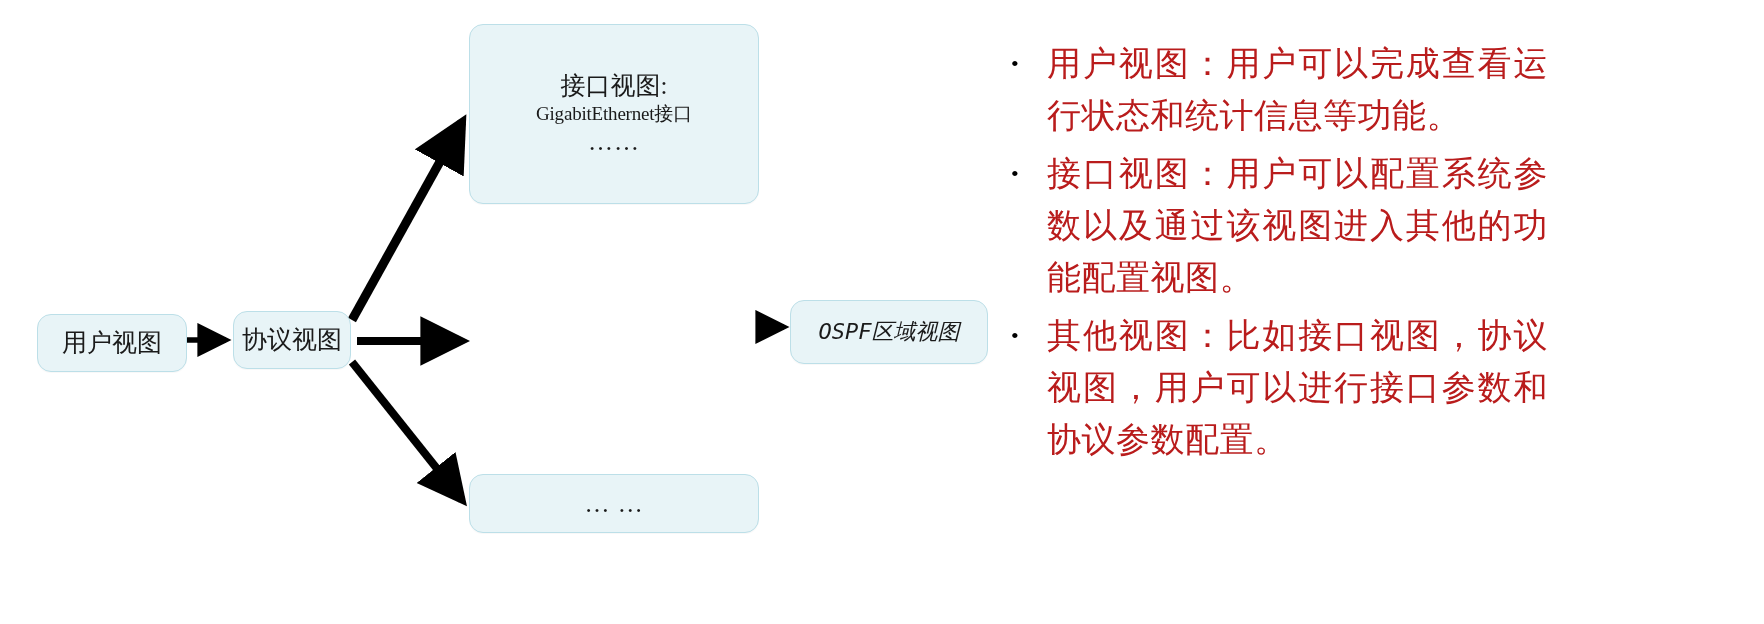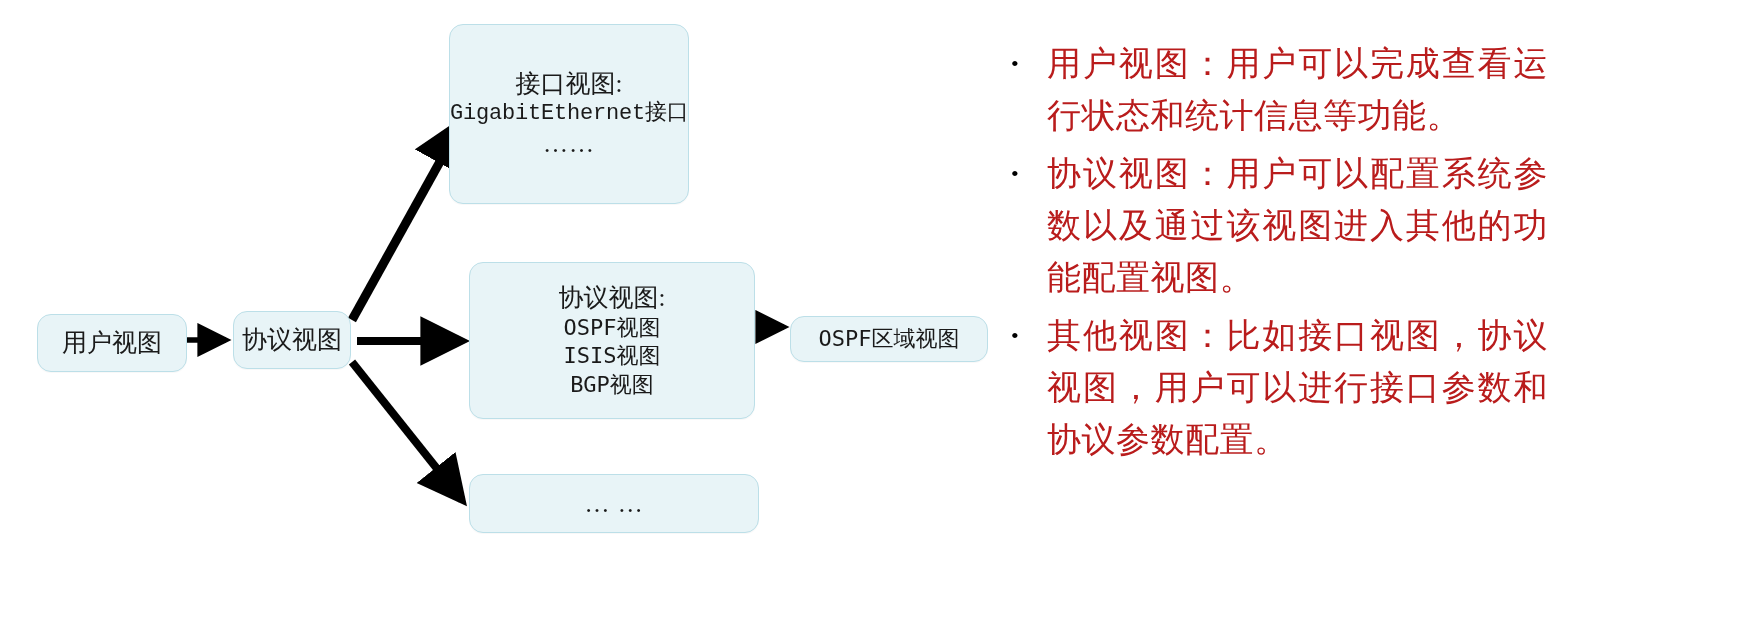--- a/index.html
+++ b/index.html
@@ -59,44 +59,45 @@
     left: 37px; top: 314px;
     width: 150px; height: 58px;
     font-size: 25px;
   }
   #node-system-view {
     left: 233px; top: 311px;
     width: 118px; height: 58px;
     font-size: 25px;
   }
   #node-interface-view {
-    left: 449px; top: 24px;
-    width: 240px; height: 180px;
+    left: 469px; top: 24px;
+    width: 290px; height: 180px;
     font-size: 25px;
   }
   #node-protocol-view {
     left: 469px; top: 262px;
     width: 286px; height: 157px;
     font-size: 25px;
   }
   #node-other-view {
     left: 469px; top: 474px;
     width: 290px; height: 59px;
     font-size: 25px;
   }
   #node-ospf-area-view {
-    left: 790px; top: 316px;
-    width: 198px; height: 46px;
+    left: 790px; top: 300px;
+    width: 198px; height: 64px;
     font-size: 22px;
+    font-style: italic;
   }
 
   
   .mono {
-    font-family: Liberation Mono, monospace;
-    font-size: 22px;
+    font-family: Liberation Serif, serif;
+    font-size: 19px;
     letter-spacing: -0.2px;
   }
   .mono-sm {
     font-family: "DejaVu Sans Mono", "Liberation Mono", monospace;
     font-size: 22px;
   }
   .cjk-head {
     font-family: "Liberation Serif", "DejaVu Serif", serif;
     font-size: 25px;
   }
@@ -175,28 +176,20 @@
   </div>
 
   <div class="node" id="node-interface-view">
     <span class="lines">
       <span class="ln cjk-head">接口视图:</span>
       <span class="ln mono">GigabitEthernet接口</span>
       <span class="ln dots">……</span>
     </span>
   </div>
 
-  <div class="node" id="node-protocol-view">
-    <span class="lines">
-      <span class="ln cjk-head">协议视图:</span>
-      <span class="ln mono-sm">OSPF视图</span>
-      <span class="ln mono-sm">ISIS视图</span>
-      <span class="ln mono-sm">BGP视图</span>
-    </span>
-  </div>
 
   <div class="node" id="node-other-view">
     <span class="lines">
       <span class="ln dots">… …</span>
     </span>
   </div>
 
   <div class="node" id="node-ospf-area-view">
     <span class="lines">
       <span class="ln mono-sm">OSPF区域视图</span>
@@ -205,21 +198,21 @@
 
   <div id="bullet-list">
 
     <div class="bullet-item">
       <span class="bullet-dot">•</span>
       <span class="bullet-text">用户视图：用户可以完成查看运行状态和统计信息等功能。</span>
     </div>
 
     <div class="bullet-item">
       <span class="bullet-dot">•</span>
-      <span class="bullet-text">协议视图：用户可以配置系统参数以及通过该视图进入其他的功能配置视图。</span>
+      <span class="bullet-text">接口视图：用户可以配置系统参数以及通过该视图进入其他的功能配置视图。</span>
     </div>
 
     <div class="bullet-item">
       <span class="bullet-dot">•</span>
       <span class="bullet-text">其他视图：比如接口视图，协议视图，用户可以进行接口参数和协议参数配置。</span>
     </div>
 
   </div>
 
 </div>

